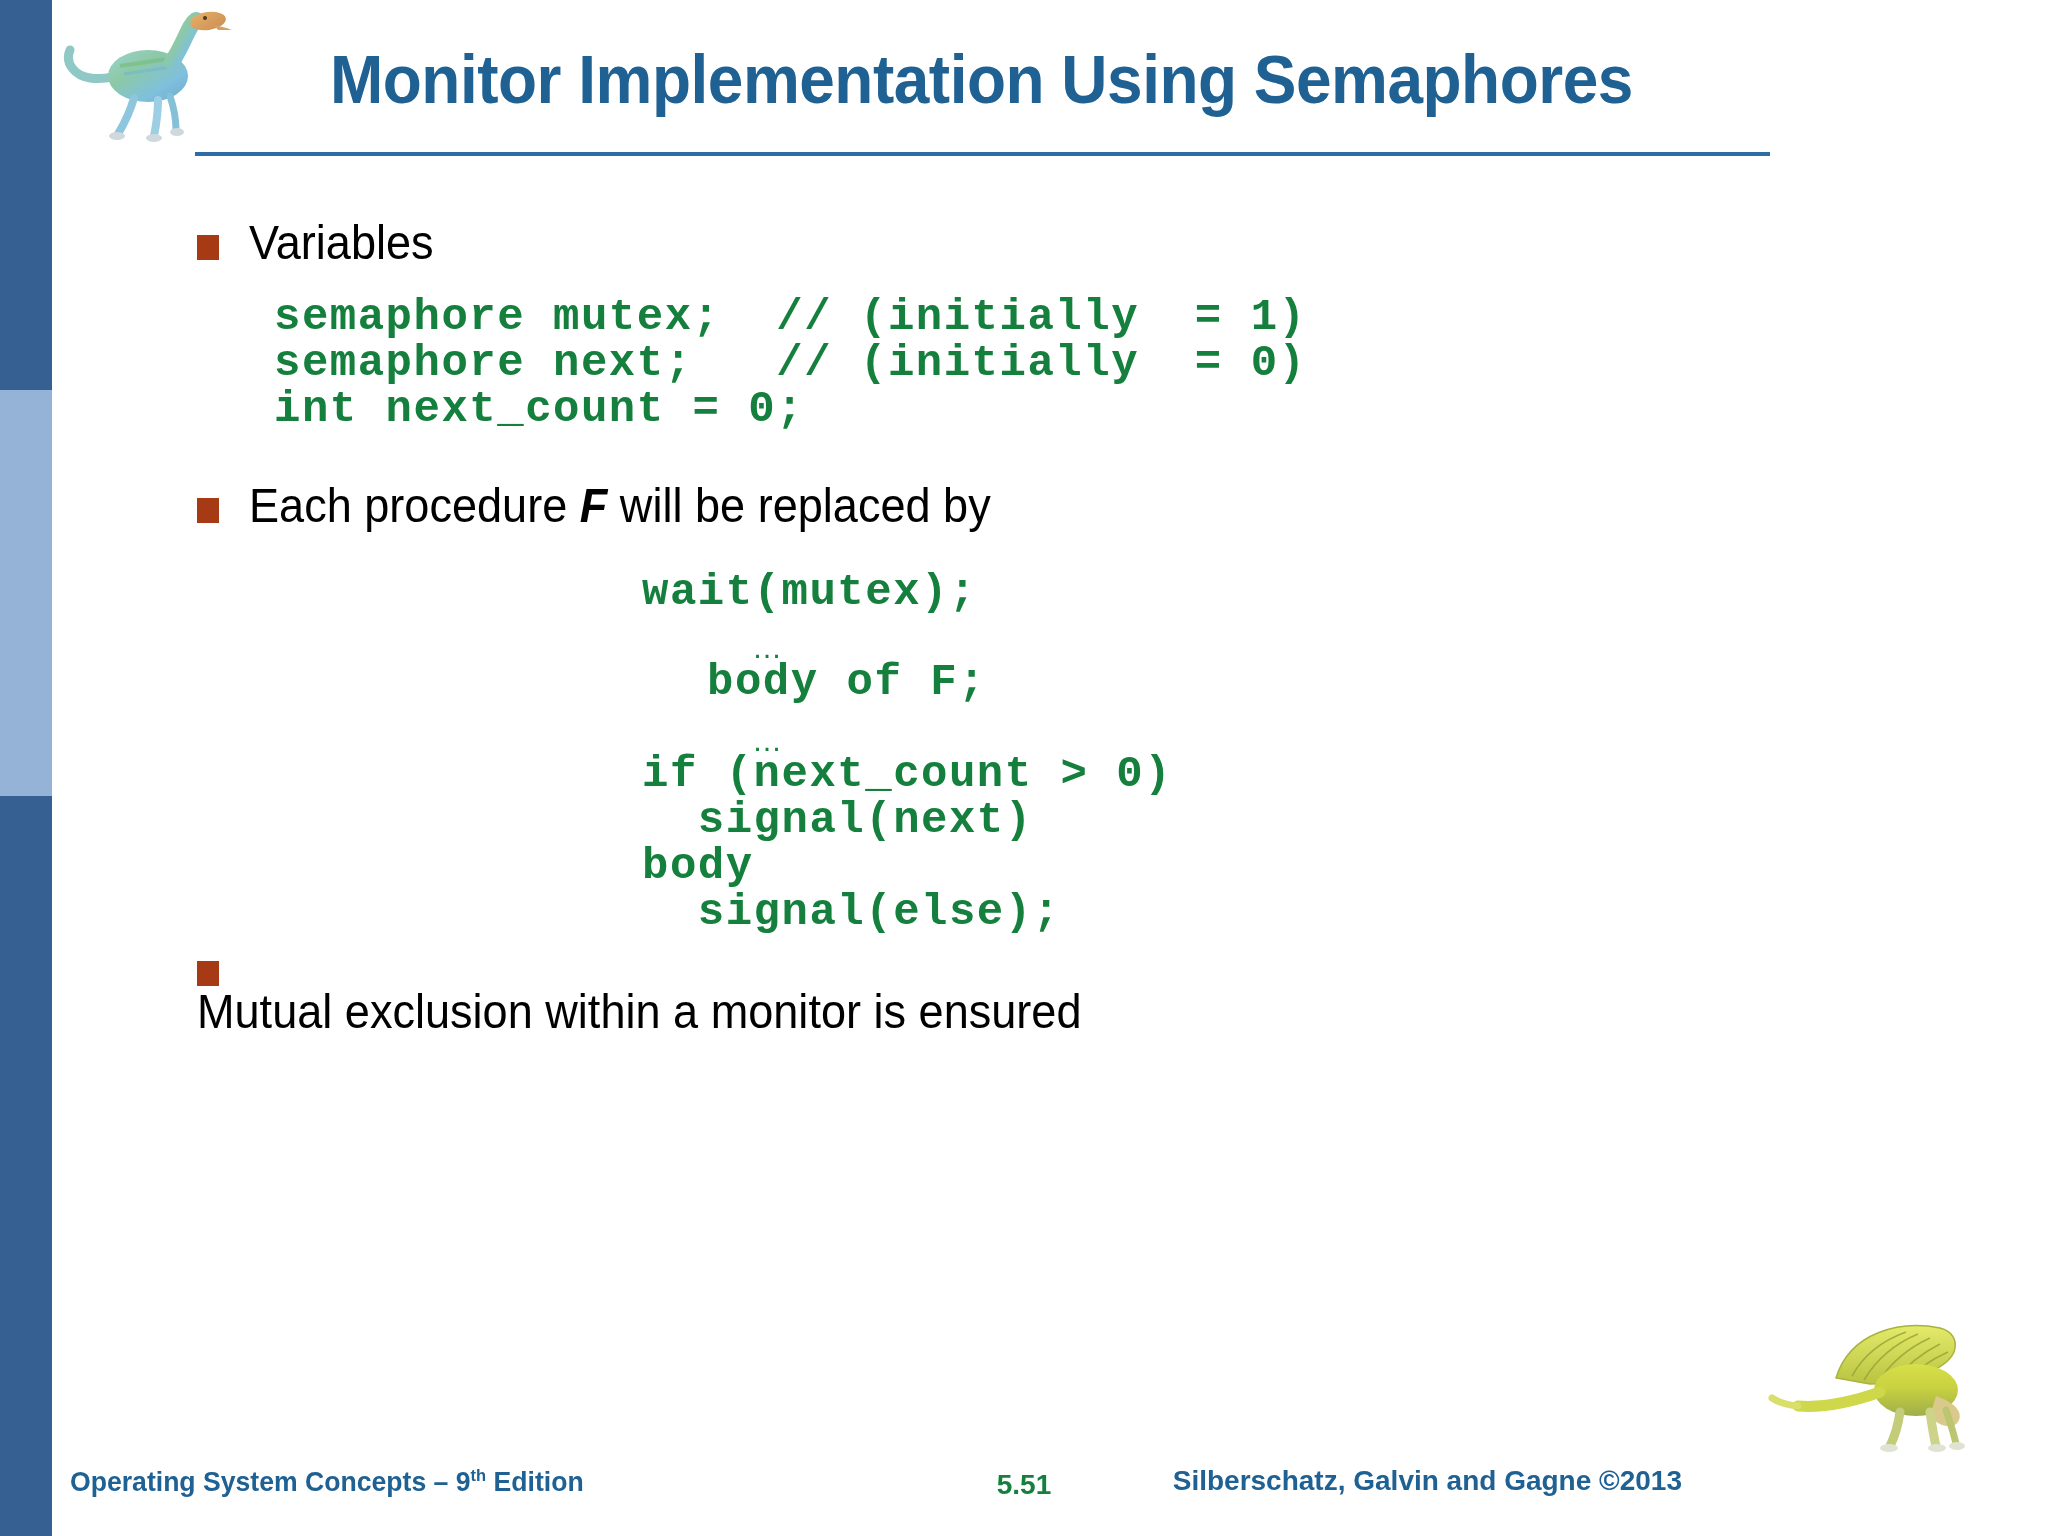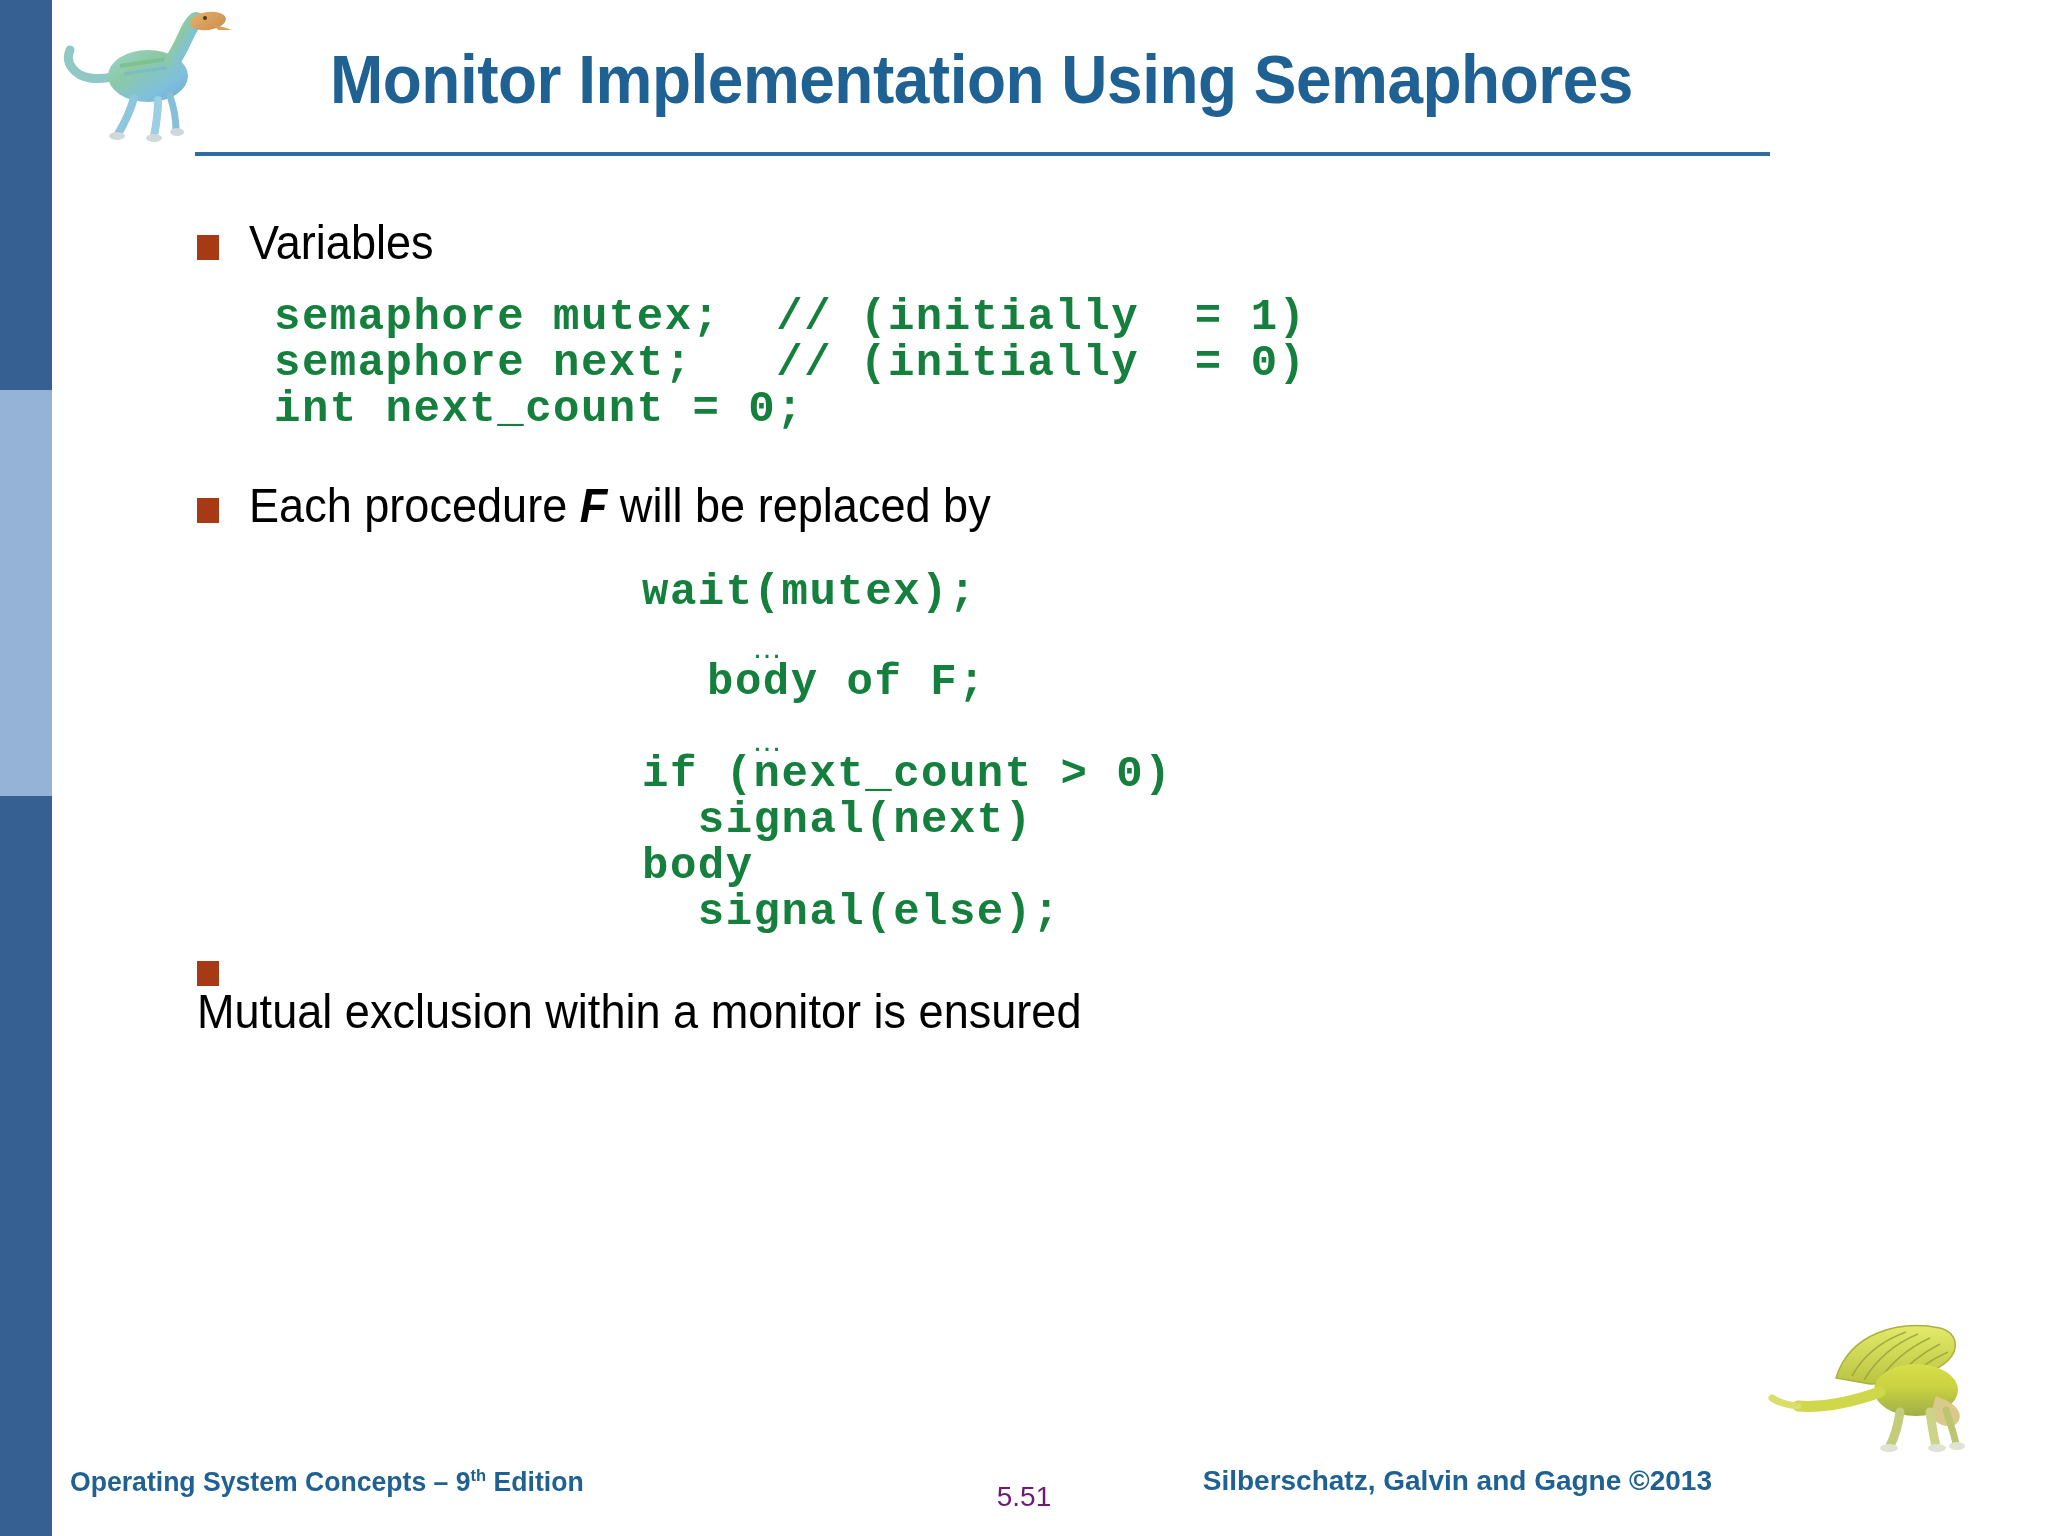--- a/index.html
+++ b/index.html
@@ -136,48 +136,47 @@
     letter-spacing: 0;
   }
 
   
   #footer {
     position: absolute;
     left: 0;
     top: 1465px;
     width: 1742px;
     height: 60px;
-    padding-left: 30px;
   }
   #footer-left {
     position: absolute;
     left: 70px;
     top: 0;
     font-family: "Liberation Sans Narrow", "Liberation Sans", sans-serif;
     font-size: 28px;
     font-weight: bold;
     color: #1f6193;
     white-space: nowrap;
     transform: scaleX(0.95);
     transform-origin: left center;
   }
   #footer-left sup {
     font-size: 0.62em;
     vertical-align: super;
   }
   #footer-center {
     position: absolute;
     left: 0;
-    top: 16px;
+    top: 4px;
     width: 2048px;
     text-align: center;
     font-family: "Liberation Sans Narrow", "Liberation Sans", sans-serif;
     font-size: 28px;
-    font-weight: normal;
-    color: #701a75;
+    font-weight: bold;
+    color: #15803d;
   }
   #footer-right {
     position: absolute;
     right: 60px;
     top: 0;
     font-family: "Liberation Sans Narrow", "Liberation Sans", sans-serif;
     font-size: 28px;
     font-weight: bold;
     color: #1f6193;
     white-space: nowrap;

